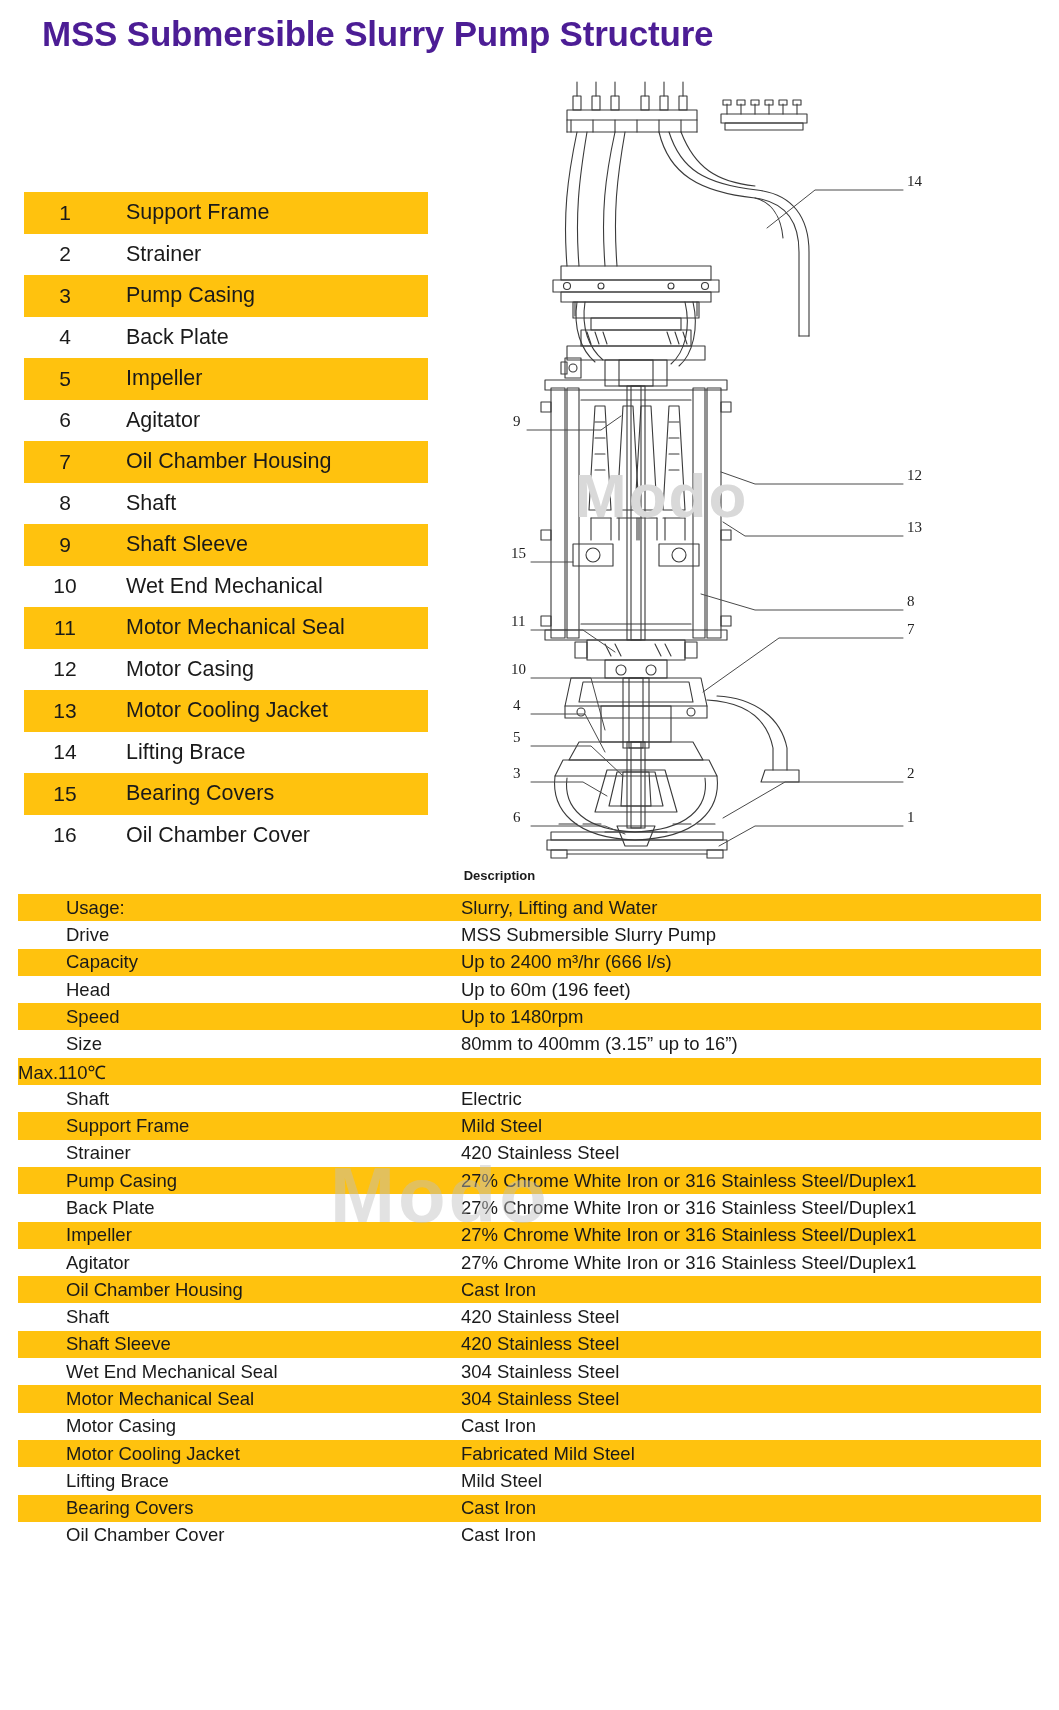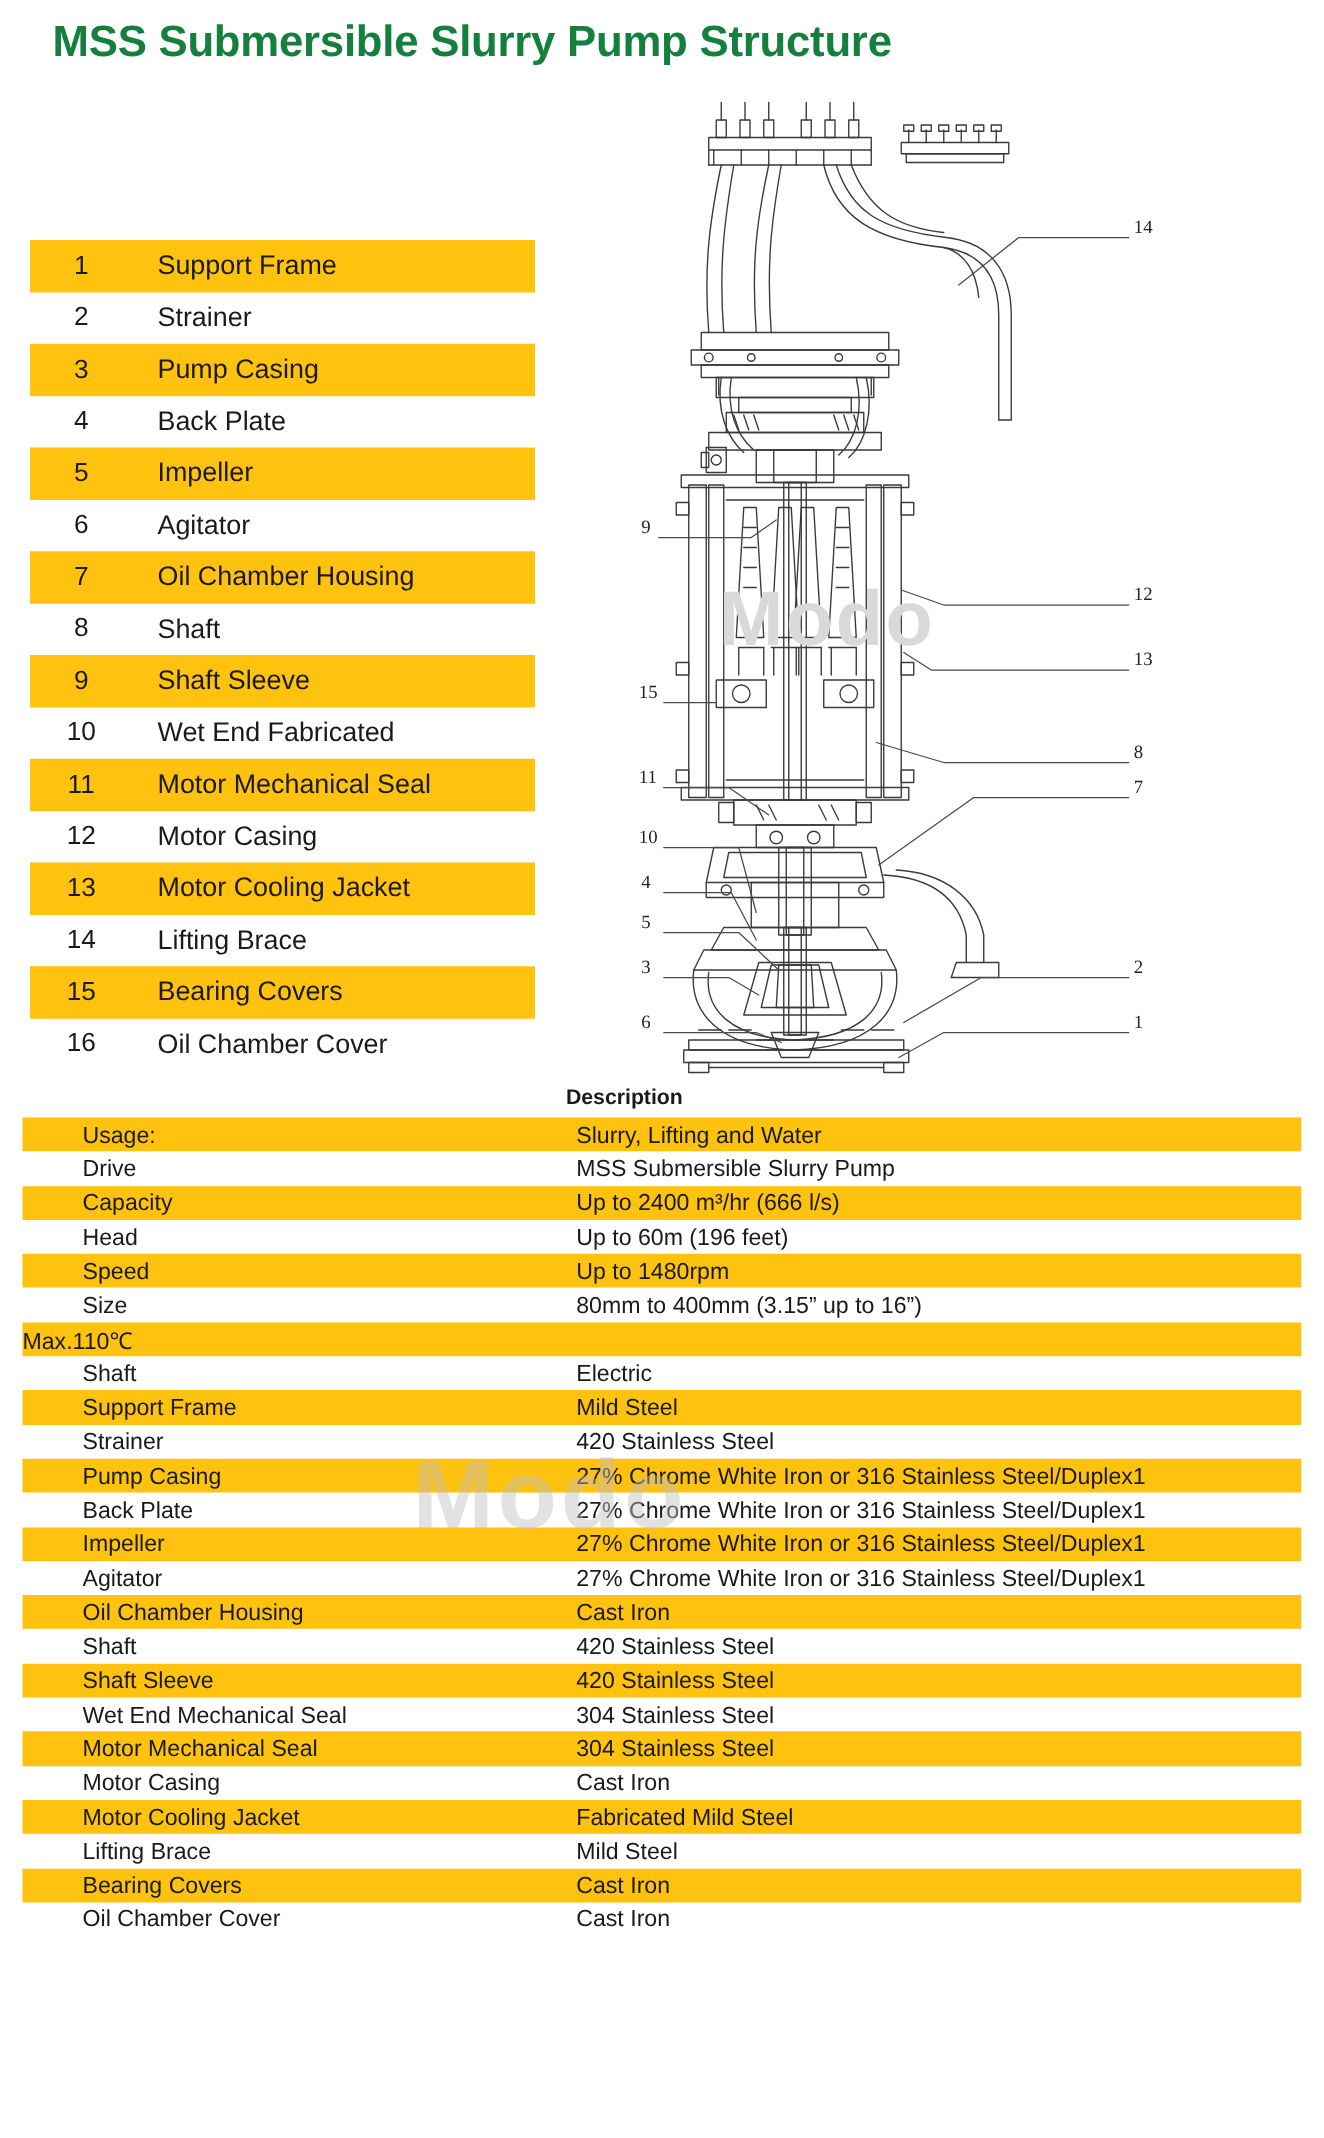--- a/index.html
+++ b/index.html
@@ -17,21 +17,21 @@
   }
 
   
   #page-title {
     position: absolute;
     left: 42px;
     top: 14px;
     font-size: 35px;
     font-weight: bold;
     letter-spacing: -0.2px;
-    color: #15803d;
+    color: #4c1d95;
     white-space: nowrap;
   }
 
   
   #parts-list {
     position: absolute;
     left: 24px;
     top: 192px;
     width: 404px;
   }
@@ -76,21 +76,21 @@
     user-select: none;
   }
 
   
   #desc-header {
     position: absolute;
     left: 0px;
     top: 868px;
     width: 1059px;
     text-align: center;
-    font-size: 17px;
+    font-size: 13px;
     font-weight: bold;
   }
   #desc-header .inner {
     display: inline-block;
     margin-left: -60px;
   }
   #desc-table {
     position: absolute;
     left: 18px;
     top: 894px;
@@ -171,21 +171,21 @@
     <div class="part-row">
       <div class="part-num">8</div>
       <div class="part-label">Shaft</div>
     </div>
     <div class="part-row alt">
       <div class="part-num">9</div>
       <div class="part-label">Shaft Sleeve</div>
     </div>
     <div class="part-row">
       <div class="part-num">10</div>
-      <div class="part-label">Wet End Fabricated</div>
+      <div class="part-label">Wet End Mechanical</div>
     </div>
     <div class="part-row alt">
       <div class="part-num">11</div>
       <div class="part-label">Motor Mechanical Seal</div>
     </div>
     <div class="part-row">
       <div class="part-num">12</div>
       <div class="part-label">Motor Casing</div>
     </div>
     <div class="part-row alt">

